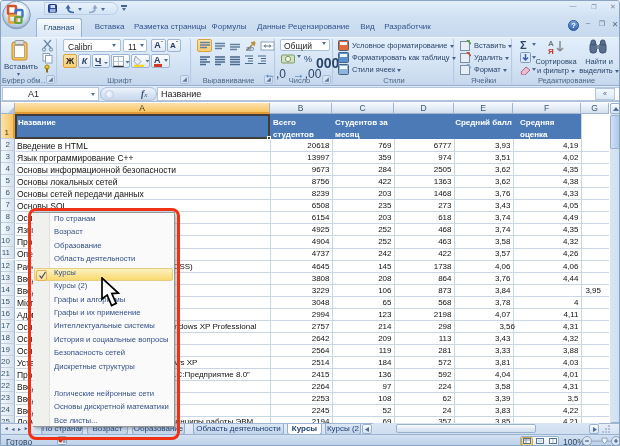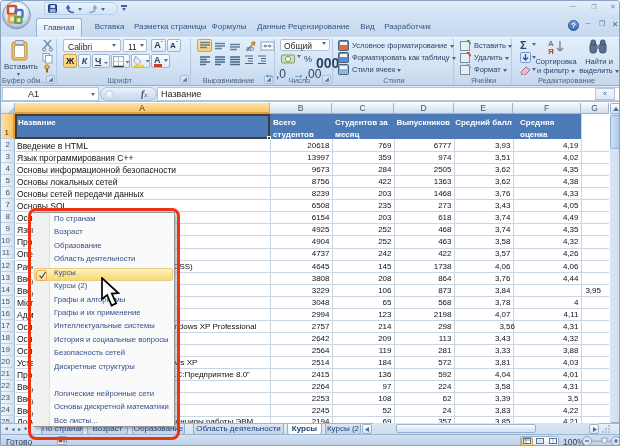--- a/index.html
+++ b/index.html
@@ -357,34 +357,33 @@
 <div class="abs grV" style="left:580px;height:309px"></div>
 <div class="abs h1" style="left:14px;width:255px"></div>
 <div class="abs h1" style="left:269px;width:62px"></div>
 <div class="abs h1" style="left:331px;width:62px"></div>
 <div class="abs h1" style="left:393px;width:60px"></div>
 <div class="abs h1" style="left:453px;width:59px"></div>
 <div class="abs h1" style="left:512px;width:68px"></div>
 <div class="abs h1" style="left:17px;top:116px;background:none">Название</div>
 <div class="abs h1" style="left:272px;top:116px;background:none">Всего<br>студентов</div>
 <div class="abs h1" style="left:334px;top:116px;background:none">Студентов за<br>месяц</div>
-<div class="abs h1" style="left:393px;top:116px;width:56px;background:none;text-align:right">Выпускников</div>
 <div class="abs h1" style="left:453px;top:116px;width:59px;background:none;text-align:center">Средний балл</div>
 <div class="abs h1" style="left:519px;top:116px;background:none">Средняя<br>оценка</div>
 <div class="abs" style="left:14px;top:113px;width:255px;height:25px;border:2px solid #3e3e3e;box-sizing:border-box"></div>
 <div class="abs" style="left:266px;top:135px;width:4px;height:4px;background:#3e3e3e;border:1px solid #fff"></div>
 <div class="abs grH" style="top:150.1px;width:593px"></div>
 <div class="abs cell" style="left:16px;top:140.0px">Введение в HTML</div>
 <div class="abs cell num numr" style="left:269px;top:140.0px;width:59.5px">20618</div>
 <div class="abs cell num numr" style="left:331px;top:140.0px;width:59.5px">769</div>
 <div class="abs cell num numr" style="left:393px;top:140.0px;width:57.5px">6777</div>
 <div class="abs cell num numr" style="left:453px;top:140.0px;width:56.5px">3,93</div>
 <div class="abs cell num numr" style="left:512px;top:140.0px;width:65.5px">4,19</div>
 <div class="abs grH" style="top:162.1px;width:593px"></div>
-<div class="abs cell" style="left:16px;top:152.1px">Язык программирования C++</div>
+<div class="abs cell" style="left:16px;top:152.1px">Язык программирование C++</div>
 <div class="abs cell num numr" style="left:269px;top:152.1px;width:59.5px">13997</div>
 <div class="abs cell num numr" style="left:331px;top:152.1px;width:59.5px">359</div>
 <div class="abs cell num numr" style="left:393px;top:152.1px;width:57.5px">974</div>
 <div class="abs cell num numr" style="left:453px;top:152.1px;width:56.5px">3,51</div>
 <div class="abs cell num numr" style="left:512px;top:152.1px;width:65.5px">4,02</div>
 <div class="abs grH" style="top:174.2px;width:593px"></div>
 <div class="abs cell" style="left:16px;top:164.1px">Основы информационной безопасности</div>
 <div class="abs cell num numr" style="left:269px;top:164.1px;width:59.5px">9673</div>
 <div class="abs cell num numr" style="left:331px;top:164.1px;width:59.5px">284</div>
 <div class="abs cell num numr" style="left:393px;top:164.1px;width:57.5px">2505</div>

